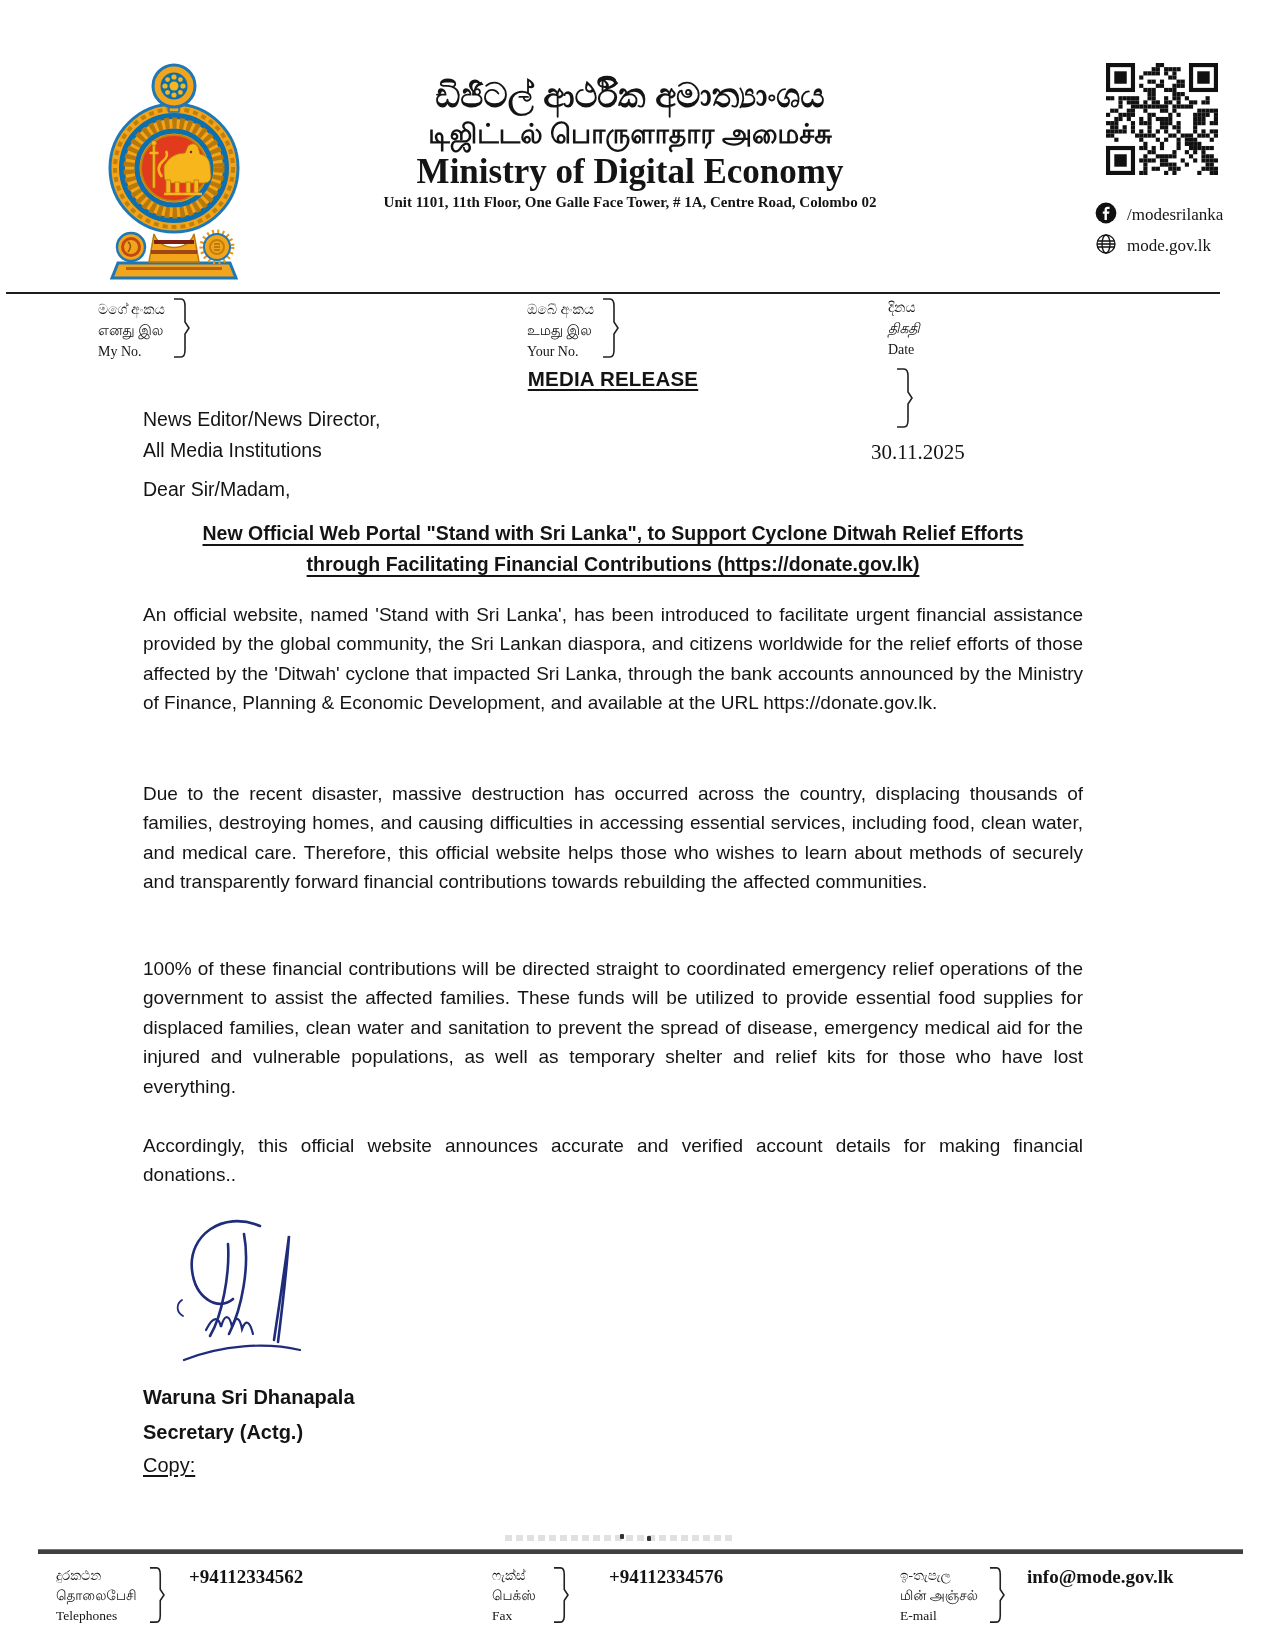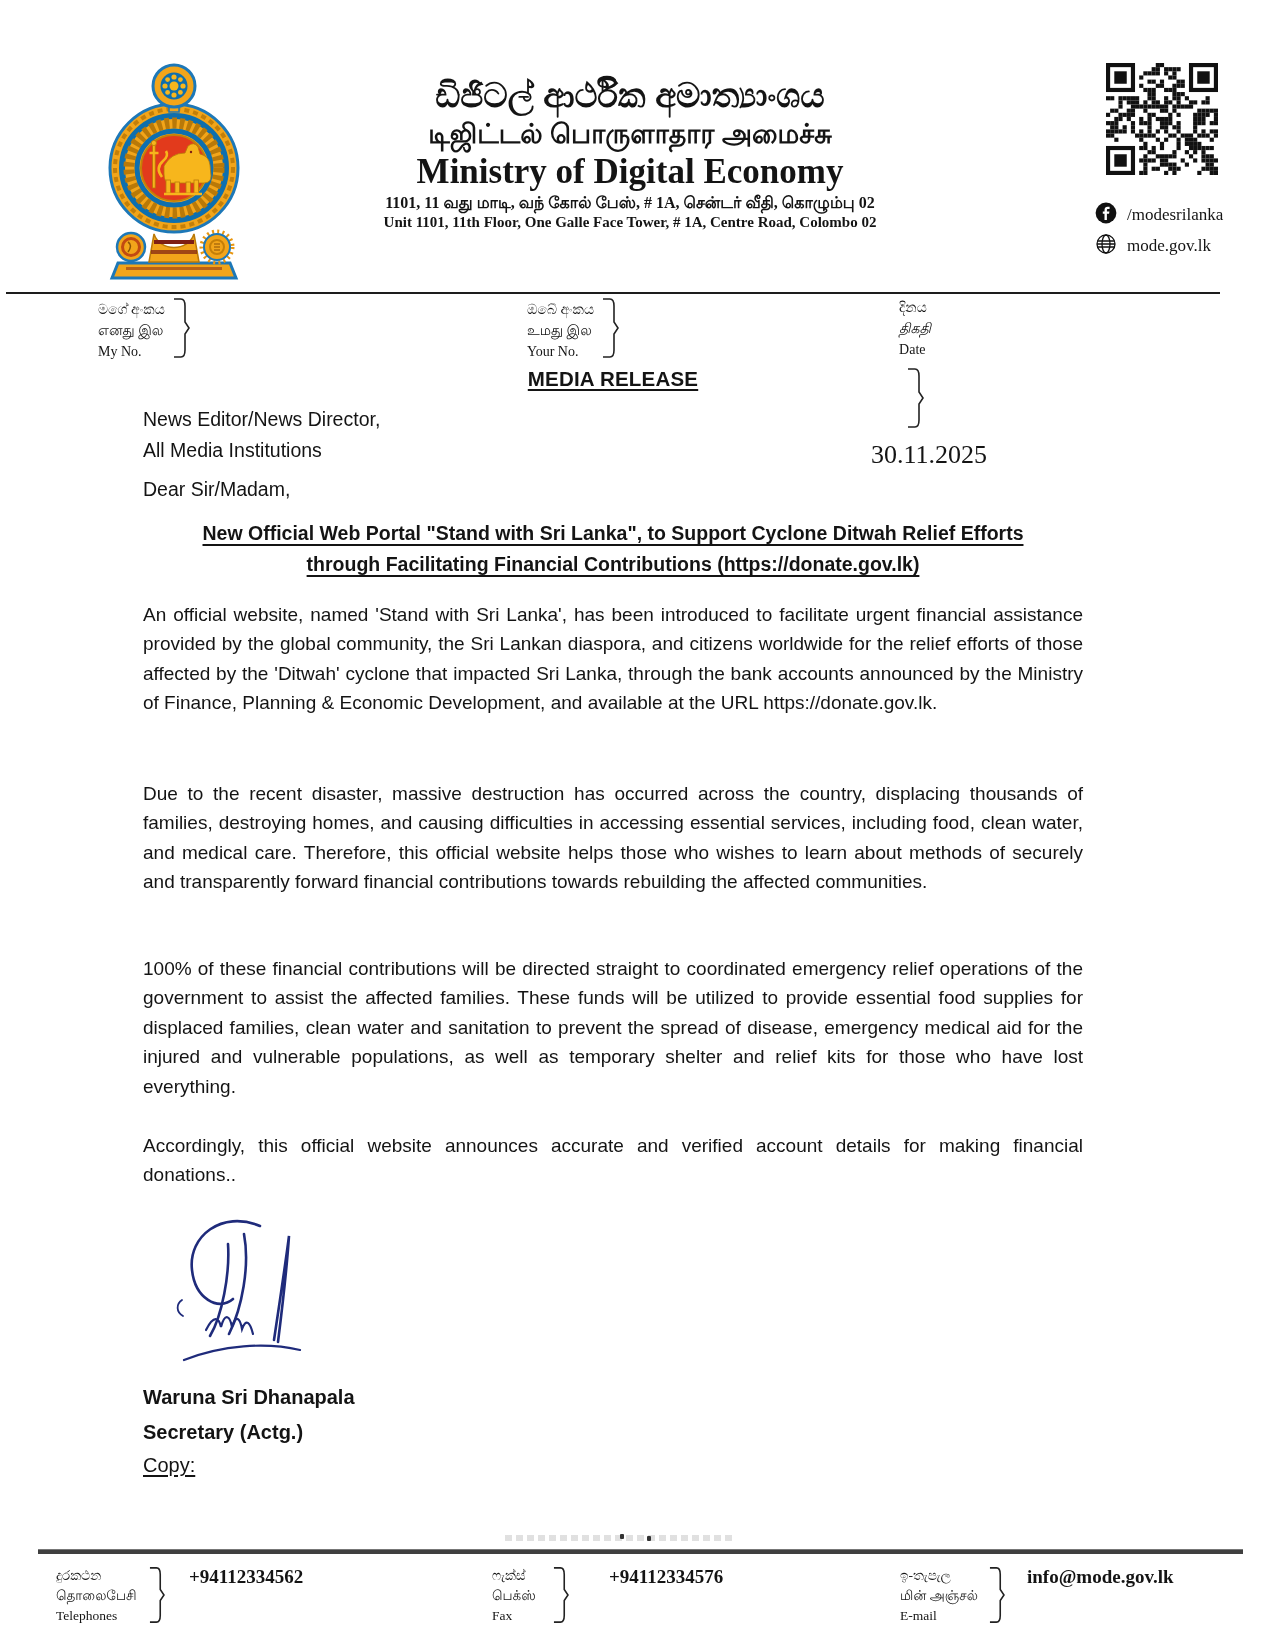--- a/index.html
+++ b/index.html
@@ -15,21 +15,21 @@
   .addr{font-family:"Liberation Serif",serif;font-size:15px;line-height:19px;font-weight:bold;margin-top:1px;}
   .addr-ta{font-size:16px;}
   .social-row{display:flex;align-items:center;gap:10px;}
   .social-txt{font-family:"Liberation Serif",serif;font-size:17px;}
 
   .rule{background:#1d1d1d;}
 
   
   .ref{display:flex;align-items:center;gap:7px;}
   .ref-labels div{font-family:"Liberation Serif",serif;font-size:14px;line-height:21px;}
-  .date-value{font-family:"Liberation Serif",serif;font-size:26px;}
+  .date-value{font-family:"Liberation Serif",serif;font-size:21px;}
 
   
   .h-release{left:143px;top:367px;width:940px;text-align:center;font-size:20.5px;font-weight:bold;
              text-decoration:underline;text-decoration-thickness:2px;text-underline-offset:3px;letter-spacing:.2px;}
   .line19{font-size:19.5px;}
   .subject{left:143px;width:940px;text-align:center;font-weight:bold;font-size:19.5px;
            text-decoration:underline;text-decoration-thickness:1.6px;text-underline-offset:4px;}
   .para{left:143px;width:940px;text-align:justify;font-size:19px;line-height:29.4px;}
   .sig-name{font-size:20px;font-weight:bold;line-height:35px;}
   .copy-label{font-size:20px;text-decoration:underline;text-underline-offset:3px;}
@@ -107,21 +107,20 @@
         <circle cx="73.6" cy="36.4" r="2.4"></circle>
           <circle cx="86.4" cy="36.4" r="2.4"></circle>
       </g>
     </svg>
   </div>
 
   <div class="abs hdr-center">
     <div class="title-si">ඩිජිටල් ආර්ථික අමාත්‍යාංශය</div>
     <div class="title-ta">டிஜிட்டல் பொருளாதார அமைச்சு</div>
     <div class="title-en">Ministry of Digital Economy</div>
-    <div class="addr addr-ta">1101, 11 வது மாடி, வந் கோல் பேஸ், # 1A, சென்டர் வீதி, கொழும்பு 02</div>
     <div class="addr">Unit 1101, 11th Floor, One Galle Face Tower, # 1A, Centre Road, Colombo 02</div>
   </div>
 
   <div class="abs" style="left:1106px;top:63px;width:112px;height:112px;">
     <svg id="qr" width="112" height="112" viewBox="0 0 112 112">
         <rect x="0" y="0" width="112" height="112" fill="#fff"></rect>
         <rect x="49.77777777777777" y="0" width="4.148148148148148" height="4.148148148148148" fill="#111"></rect>
         <rect x="53.925925925925924" y="0" width="4.148148148148148" height="4.148148148148148" fill="#111"></rect>
         <rect x="45.629629629629626" y="4.148148148148148" width="4.148148148148148" height="4.148148148148148" fill="#111"></rect>
         <rect x="49.77777777777777" y="4.148148148148148" width="4.148148148148148" height="4.148148148148148" fill="#111"></rect>

